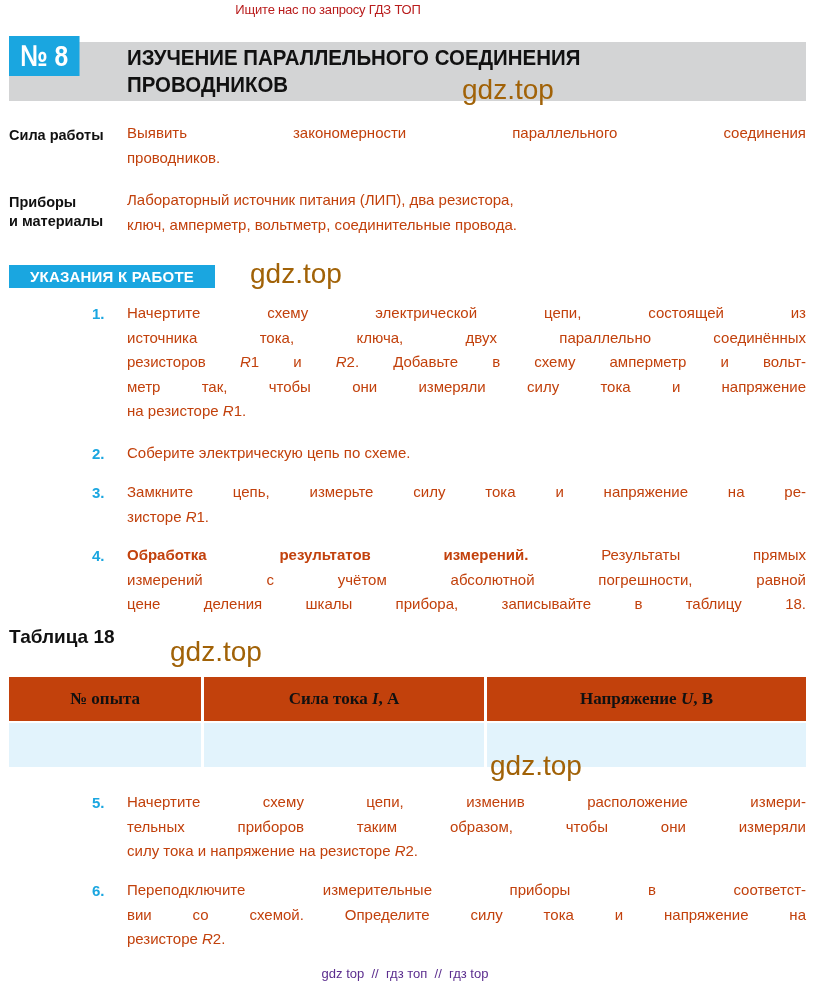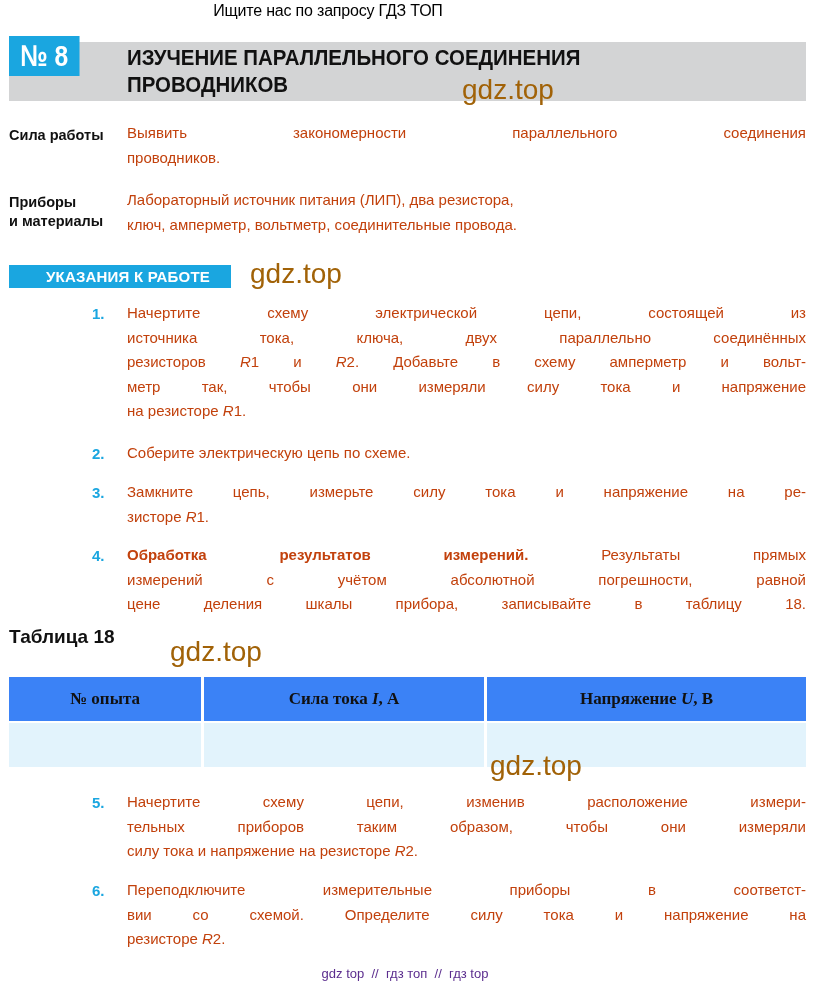--- a/index.html
+++ b/index.html
@@ -1,36 +1,36 @@
 <!DOCTYPE html>
 <html><head>
 <meta charset="utf-8">
 <style>
   html, body { margin:0; padding:0; background:#ffffff; }
   body { width:830px; height:987px; position:relative; overflow:hidden; }
   .abs { position:absolute; }
-  .top-link { left:0; width:656px; top:2px; text-align:center; font-family:"Liberation Sans", sans-serif; font-size:16px; color:#000000; letter-spacing:-0.2px; }
+  .top-link { left:0; width:656px; top:2px; text-align:center; font-family:"Liberation Sans", sans-serif; font-size:13px; color:#b91c1c; letter-spacing:-0.2px; }
   .title-bar { left:9px; top:42px; width:797px; height:59px; background:#d3d4d5; }
   .badge { left:9px; top:36px; width:71px; height:40px; background:#1aa6e0; color:#fff; font-family:"Liberation Sans", sans-serif; font-weight:bold; font-size:30px; line-height:40px; text-align:center; transform:scaleX(0.82); transform-origin:left center; width:86px; }
   .title { left:127px; top:44px; font-family:"Liberation Sans", sans-serif; font-weight:bold; font-size:22px; line-height:27px; color:#111; transform:scaleX(0.93); transform-origin:left top; white-space:nowrap; }
   .wm { font-family:"Liberation Sans", sans-serif; font-size:28px; color:#a16207; white-space:nowrap; }
   .label { left:9px; font-family:"Liberation Sans", sans-serif; font-weight:bold; font-size:14.5px; line-height:19px; color:#111; }
   .serif { font-family:Liberation Sans, sans-serif; font-size:15px; color:#c2410c; line-height:24.5px; }
   .line { left:127px; width:679px; white-space:nowrap; overflow:visible; }
   .just { text-align:justify; text-align-last:justify; }
-  .banner { left:9px; top:265px; width:206px; height:23px; background:#1aa6e0; color:#fff; font-family:"Liberation Sans", sans-serif; font-weight:bold; font-size:15px; line-height:23px; text-align:center; letter-spacing:0.2px;padding-left:16px; }
+  .banner { left:9px; top:265px; width:206px; height:23px; background:#1aa6e0; color:#fff; font-family:"Liberation Sans", sans-serif; font-weight:bold; font-size:15px; line-height:23px; text-align:center; letter-spacing:0.2px; }
   .num { left:92px; font-family:"Liberation Sans", sans-serif; font-weight:bold; font-size:15px; color:#1aa6e0; }
   .it { font-style:italic; }
   .b { font-weight:bold; }
   .tcap { left:9px; top:626px; font-family:"Liberation Sans", sans-serif; font-weight:bold; font-size:19px; color:#111; }
   .table { left:9px; top:677px; width:797px; }
   .trow { display:flex; }
   .tcell { box-sizing:border-box; display:flex; align-items:center; justify-content:center; font-family:"Liberation Serif", serif; font-weight:bold; font-size:17px; color:#111; border-right:3px solid #fff; }
   .tcell:last-child { border-right:none; }
-  .thead .tcell { height:44px; background:#3b82f6; }
+  .thead .tcell { height:44px; background:#c2410c; }
   .tbody { margin-top:2px; }
   .tbody .tcell { height:44px; background:#e2f3fc; }
   .footer { left:0; width:810px; top:966px; text-align:center; font-family:"Liberation Sans", sans-serif; font-size:13px; color:#5b2d8e; }
 </style>
 </head>
 <body>
 
 <div class="abs top-link">Ищите нас по запросу ГДЗ ТОП</div>
 
 <div class="abs title-bar"></div>

